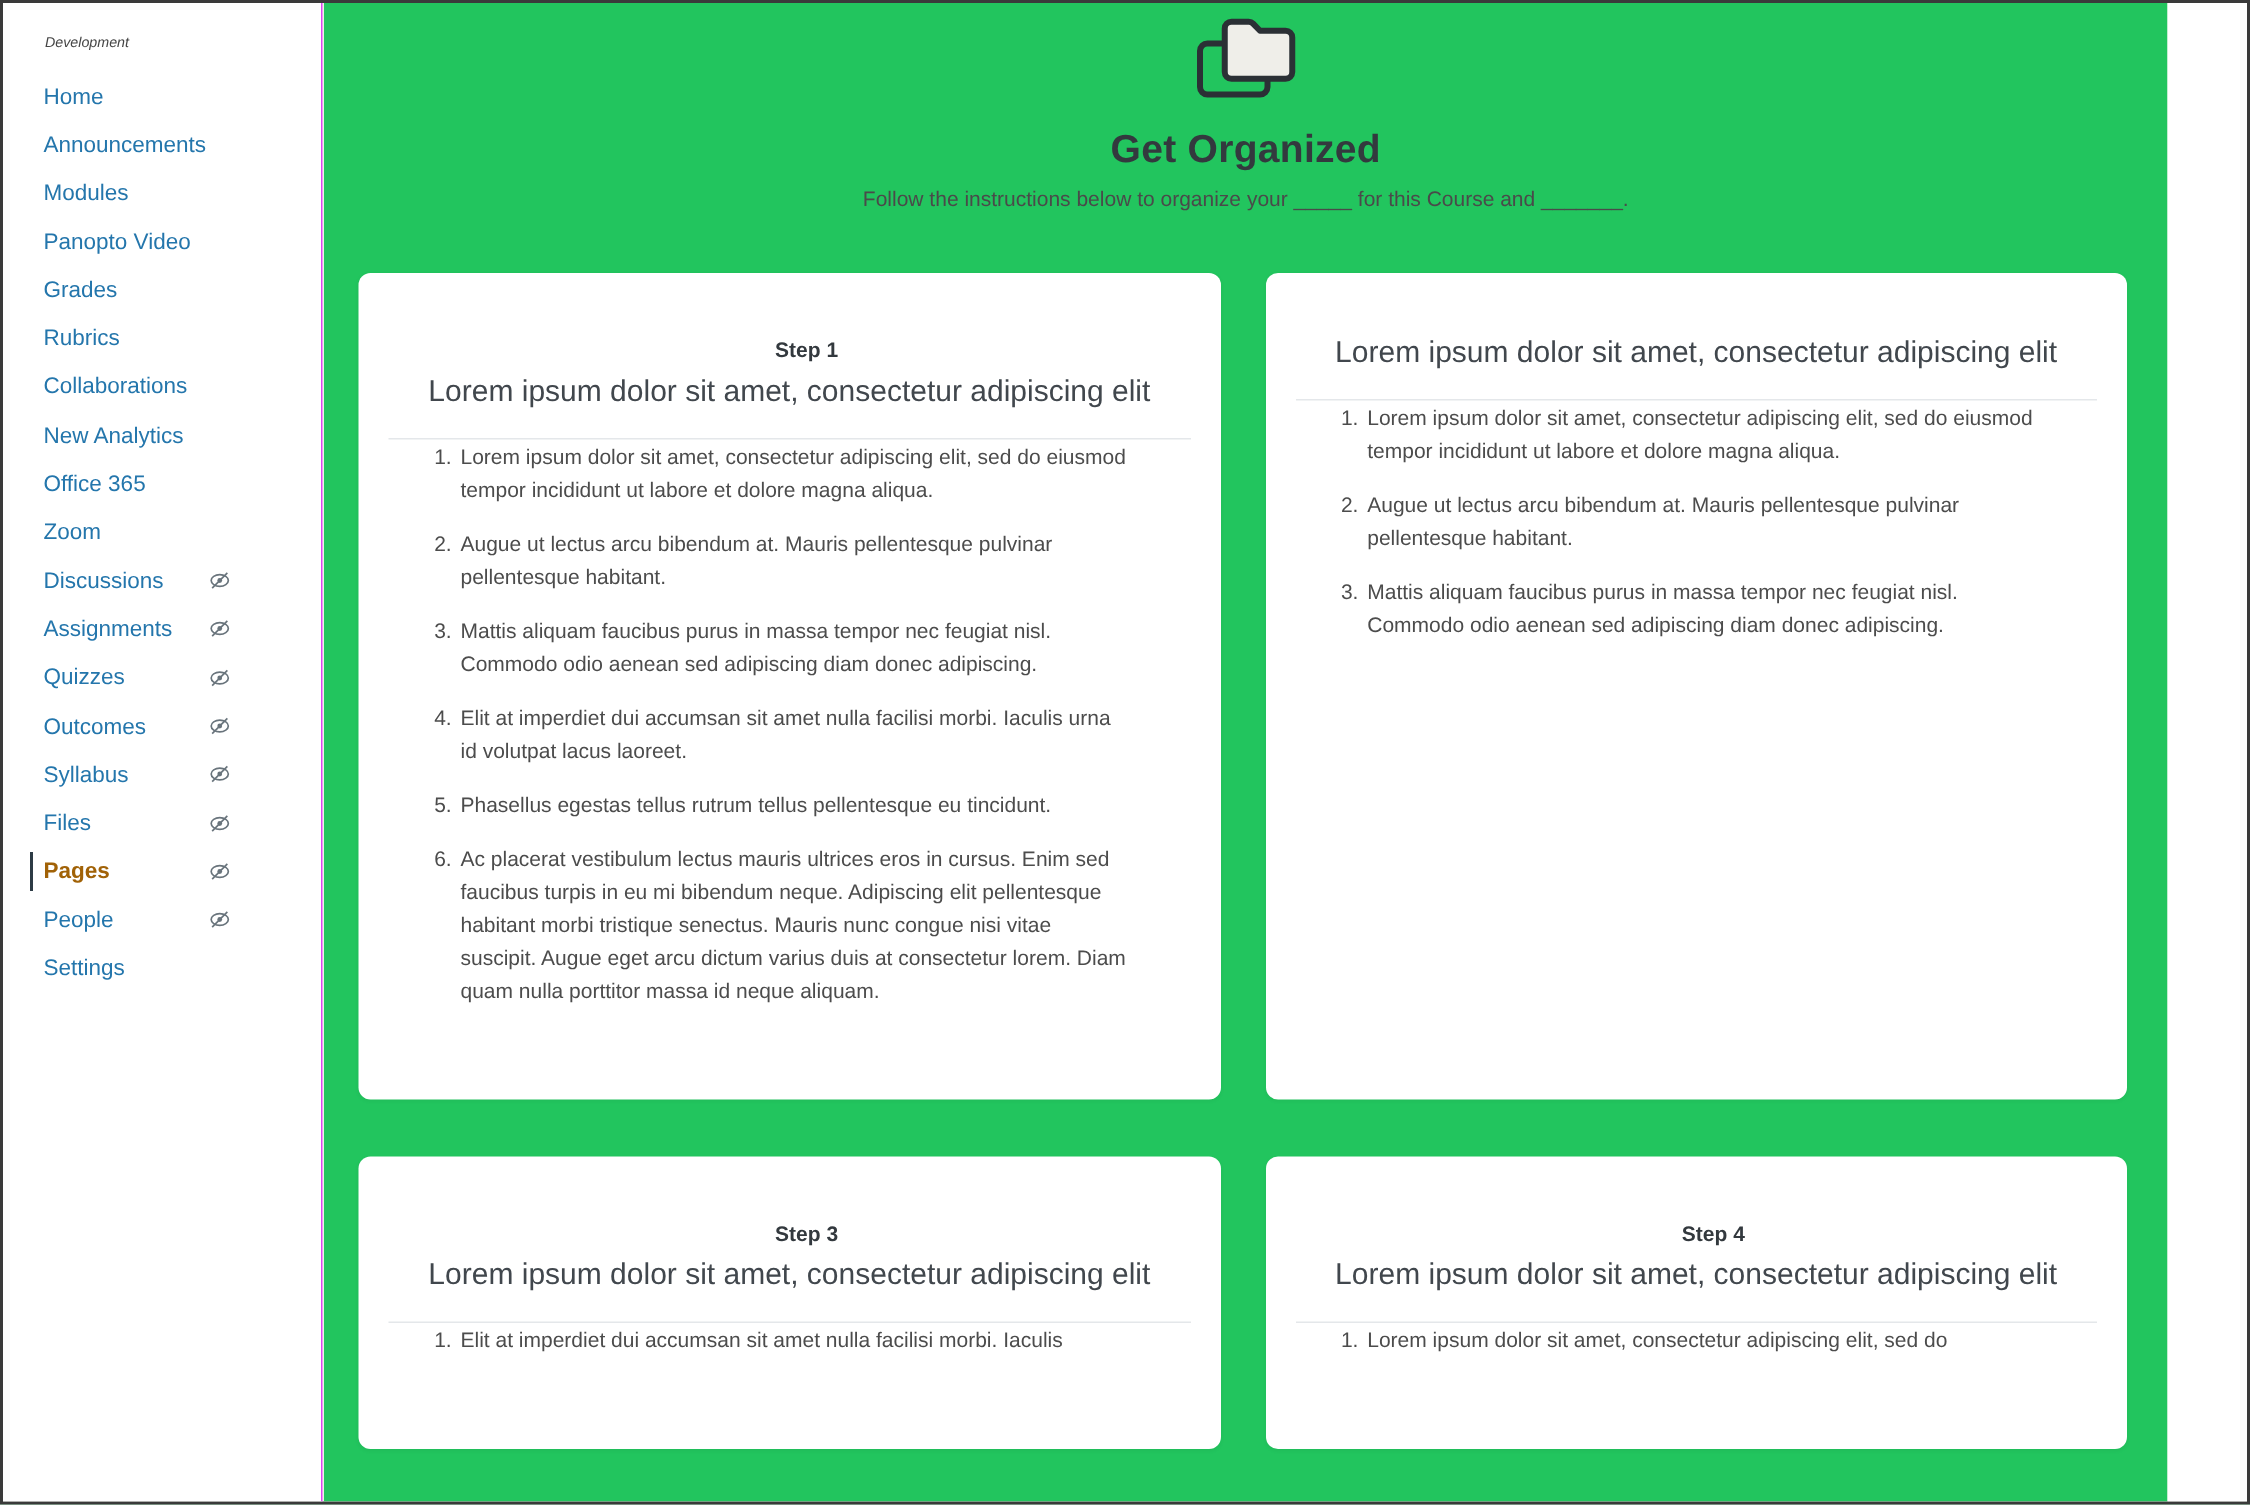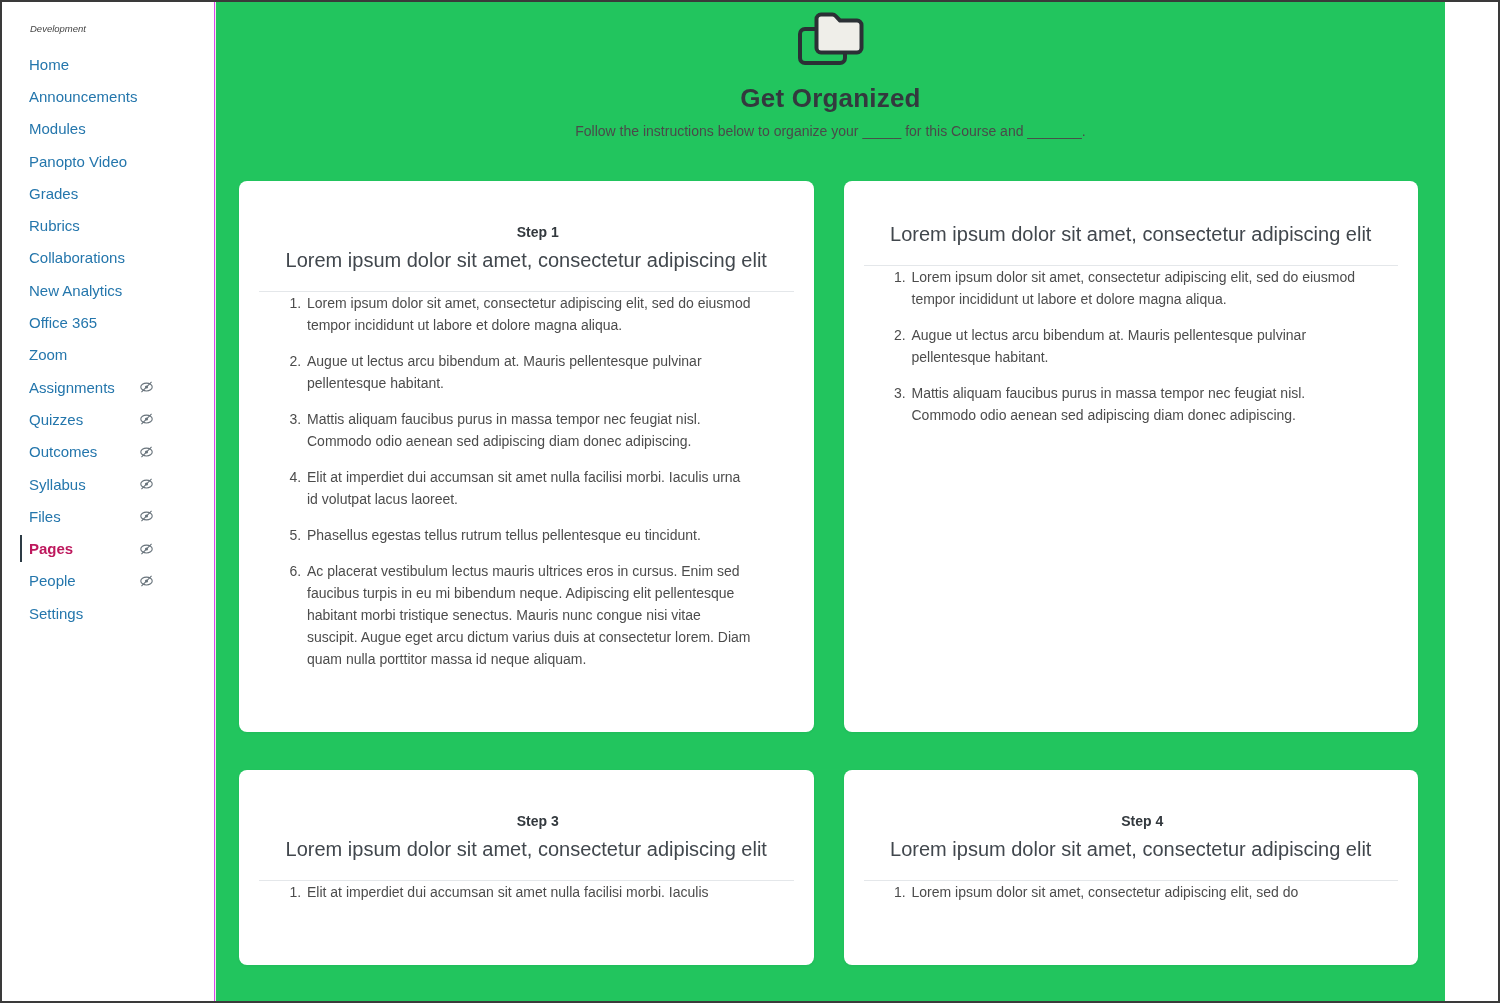--- a/index.html
+++ b/index.html
@@ -37,21 +37,21 @@
     position: relative;
     display: flex;
     align-items: center;
     height: 32.3px;
     padding-left: 27px;
     font-size: 15px;
     color: #2476AC;
     cursor: pointer;
   }
   .nav-item .label { white-space: nowrap; }
-  .nav-item.active { color: #be185d; font-weight: bold; }
+  .nav-item.active { color: #a16207; font-weight: bold; }
   .active-bar {
     position: absolute;
     left: 18px; top: 3px; bottom: 3px;
     width: 2px;
     background: #2D3B45;
   }
   .hidden-icon {
     position: absolute;
     left: 137px; top: 50%;
     transform: translateY(-50%);
@@ -163,20 +163,30 @@
           <span class="label">Collaborations</span>
         </li>
       <li class="nav-item">
           <span class="label">New Analytics</span>
         </li>
       <li class="nav-item">
           <span class="label">Office 365</span>
         </li>
       <li class="nav-item">
           <span class="label">Zoom</span>
+        </li>
+      <li class="nav-item">
+          <span class="label">Discussions</span>
+          <span class="hidden-icon">
+            <svg width="15" height="15" viewBox="0 0 16 16">
+              <ellipse cx="8" cy="8" rx="6.1" ry="4.2" fill="none" stroke="#69747C" stroke-width="1.2"></ellipse>
+              <circle cx="8" cy="8" r="1.7" fill="#69747C"></circle>
+              <line x1="2.6" y1="13.4" x2="13.4" y2="2.6" stroke="#69747C" stroke-width="1.2"></line>
+            </svg>
+          </span>
         </li>
       <li class="nav-item">
           <span class="label">Assignments</span>
           <span class="hidden-icon">
             <svg width="15" height="15" viewBox="0 0 16 16">
               <ellipse cx="8" cy="8" rx="6.1" ry="4.2" fill="none" stroke="#69747C" stroke-width="1.2"></ellipse>
               <circle cx="8" cy="8" r="1.7" fill="#69747C"></circle>
               <line x1="2.6" y1="13.4" x2="13.4" y2="2.6" stroke="#69747C" stroke-width="1.2"></line>
             </svg>
           </span>

